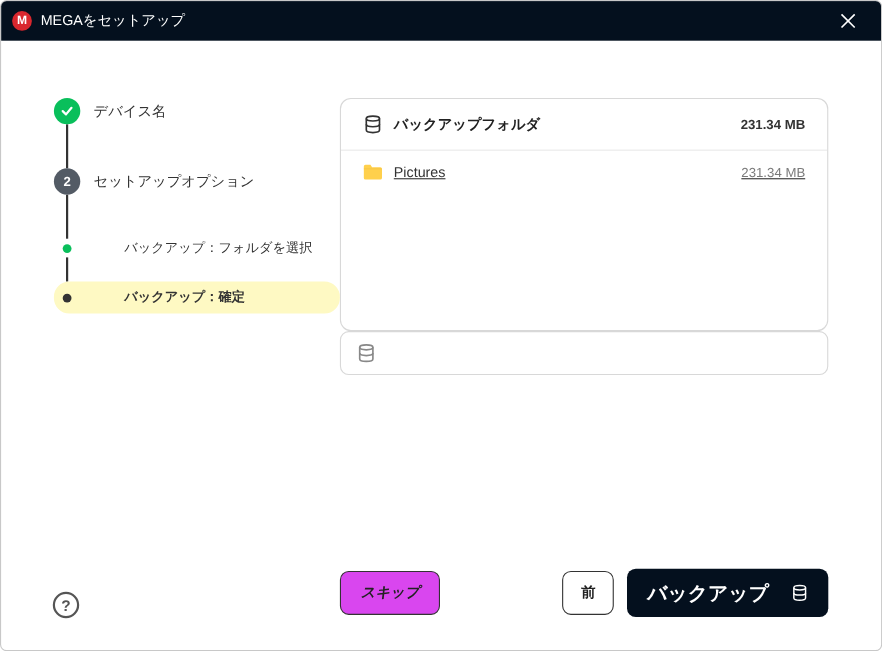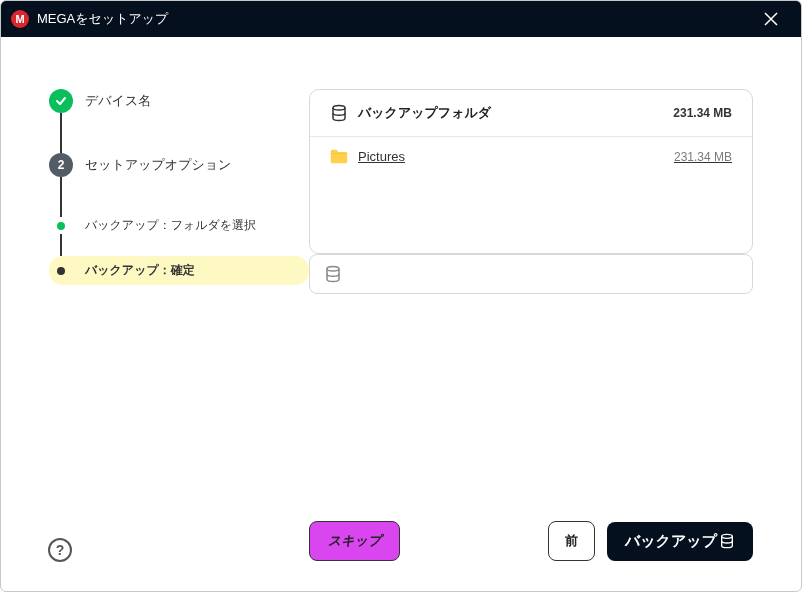--- a/index.html
+++ b/index.html
@@ -96,20 +96,21 @@
   .connector {
     width: 2px;
     background: #333;
     margin-left: 11px;
   }
   .connector.long { height: 40px; }
   .connector.short { height: 22px; margin-left: 11px; }
   .substep {
     display: flex;
     align-items: center;
+    gap: 28px;
   }
   .substep .subbullet {
     width: 24px; display:flex; justify-content:center; align-items:center;
   }
   .subdot {
     width: 8px; height: 8px; border-radius: 50%;
   }
   .subdot.green { background: #09BF5B; }
   .subdot.dark { background: #333; }
   .substep .sublabel {
@@ -133,21 +134,21 @@
   .main h1 {
     font-size: 20px;
     font-weight: 700;
     color: #222;
     margin-bottom: 30px;
   }
   .card {
     border: 1px solid #D8D8D8;
     border-radius: 10px;
     overflow: hidden;
-    height: 165px;
+    height: 212px;
     display: flex;
     flex-direction: column;
   }
   .card-header {
     display: flex;
     align-items: center;
     padding: 14px 20px;
     border-bottom: 1px solid #E8E8E8;
     font-size: 13px;
     font-weight: 600;
@@ -221,25 +222,25 @@
     font-weight: 600;
     color: #222;
     margin-right: 12px;
   }
   .footer .primary {
     border: none;
     background: #04101E;
     color: #fff;
     border-radius: 8px;
     padding: 10px 18px;
-    font-size: 15px;
-    font-weight: 600;
-    display: flex;
-    align-items: center;
-    gap: 2px;
+    font-size: 18px;
+    font-weight: 600;
+    display: flex;
+    align-items: center;
+    gap: 20px;
   }
   .footer .primary svg { width: 16px; height: 16px; stroke:#fff; }
 </style>
 </head>
 <body>
 
 <div class="titlebar">
   <div class="logo">M</div>
   <span>MEGAをセットアップ</span>
   <div class="close">

